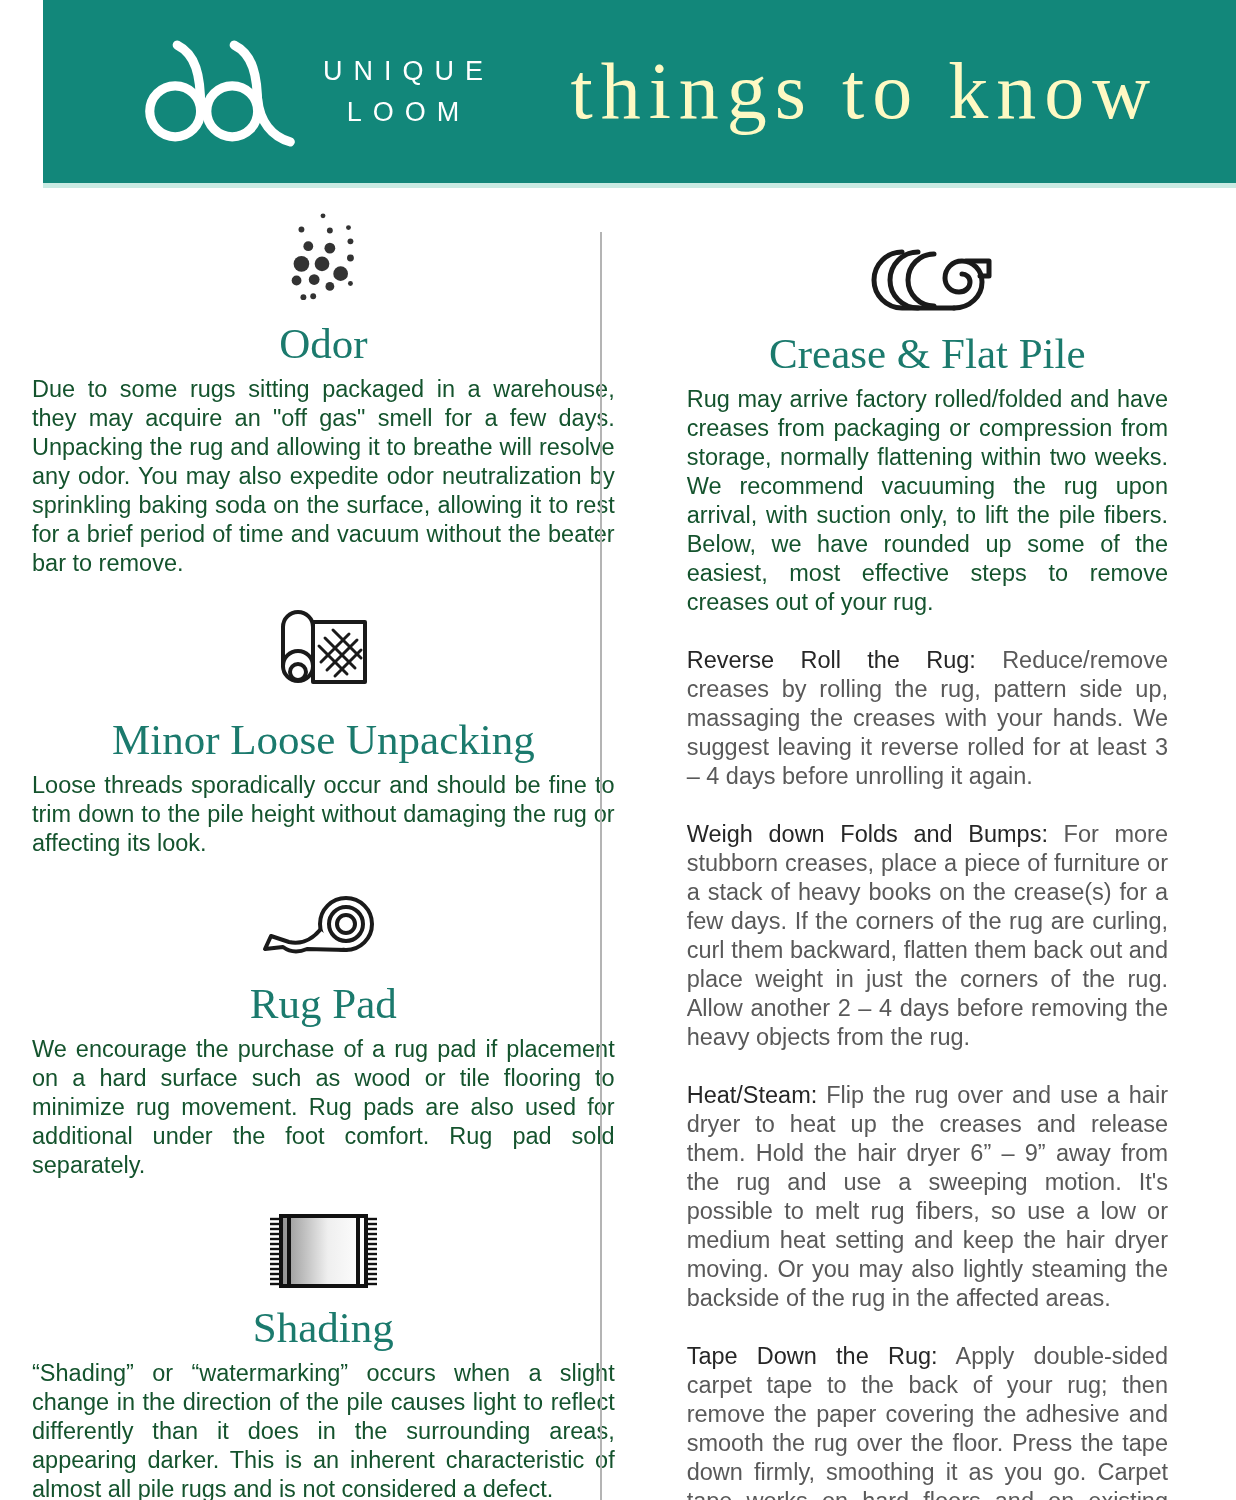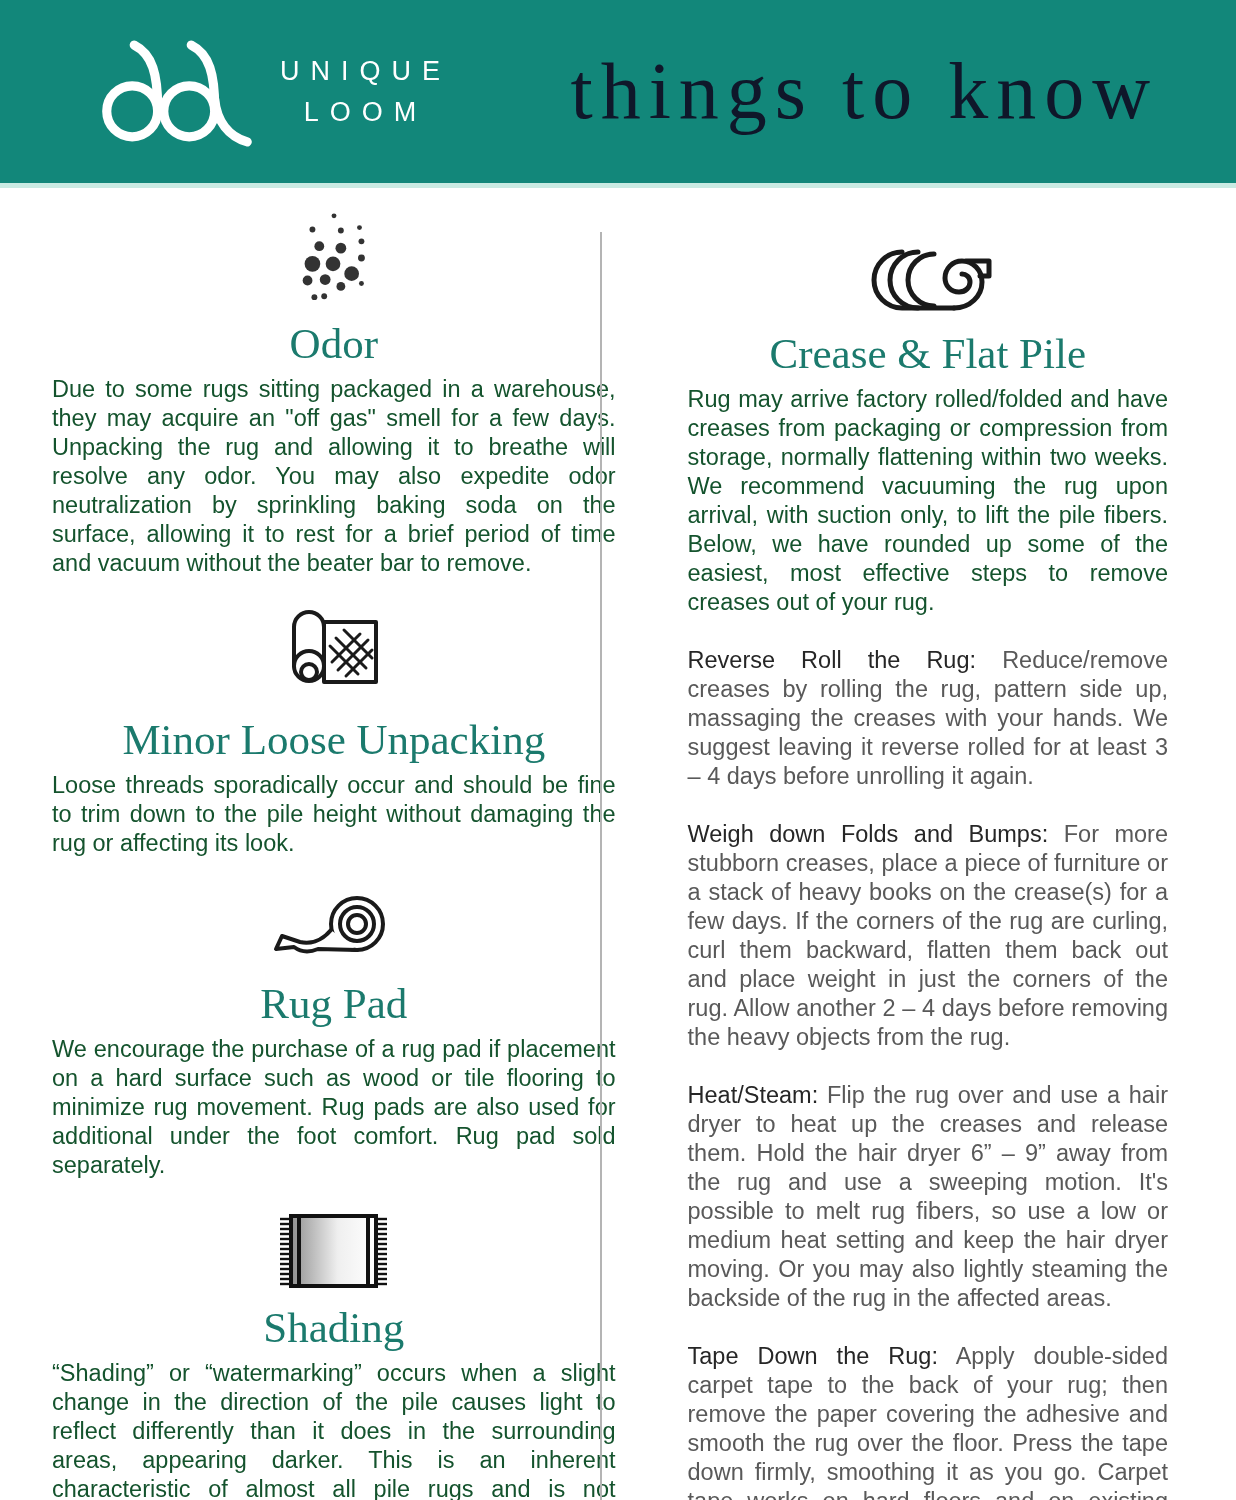--- a/index.html
+++ b/index.html
@@ -1,29 +1,29 @@
 <!DOCTYPE html>
 <html><head>
 <meta charset="utf-8">
 <style>
   html,body{margin:0;padding:0;background:#ffffff;}
   body{width:1236px;height:1500px;position:relative;font-family:"Liberation Sans",sans-serif;overflow:hidden;}
 
   
-  .header{height:188px;background:#12877A;display:flex;align-items:center;border-bottom:5px solid #c9ebe3;box-sizing:border-box;}
+  .header{height:188px;background:#12877A;display:flex;align-items:center;border-bottom:5px solid #c9ebe3;box-sizing:border-box;margin-left:43px;}
   .logo-block{display:flex;align-items:center;margin-left:92px;}
   .logo-mark{width:170px;height:112px;}
   .brand-text{color:#ffffff;font-size:27px;letter-spacing:11px;font-weight:400;line-height:1.5;margin-left:18px;text-align:center;}
-  .page-title{color:#0f172a;font-family:"Liberation Serif",serif;font-size:80px;letter-spacing:8px;margin:0 78px 0 auto;font-weight:400;white-space:nowrap;}
+  .page-title{color:#fef9c3;font-family:"Liberation Serif",serif;font-size:80px;letter-spacing:8px;margin:0 78px 0 auto;font-weight:400;white-space:nowrap;}
 
   
   .main{position:relative;display:flex;height:1312px;}
   .divider{position:absolute;left:600px;top:44px;bottom:0;width:2px;background:#b4b4b4;}
   .col{box-sizing:border-box;}
-  .col-left{width:712px;padding:0 36px 0 52px;}
+  .col-left{width:712px;padding:0 36px 0 32px;}
   .col-right{width:636px;padding:0 68px 0 36px;}
 
   .icon-row{display:flex;justify-content:center;}
   h2{font-family:"Liberation Serif",serif;font-weight:400;color:#1B7A6D;font-size:43px;text-align:center;margin:13px 0 7px 0;}
   p.body{color:#14532d;font-size:23.5px;line-height:29px;text-align:justify;margin:0;}
   p.tip{color:#595959;font-size:23.5px;line-height:29px;text-align:justify;margin:29px 0 0 0;}
   p.tip strong{color:#262626;font-weight:400;}
 
   .mt-odor{margin-top:20px;}
   .mt-thread{margin-top:24px;}

